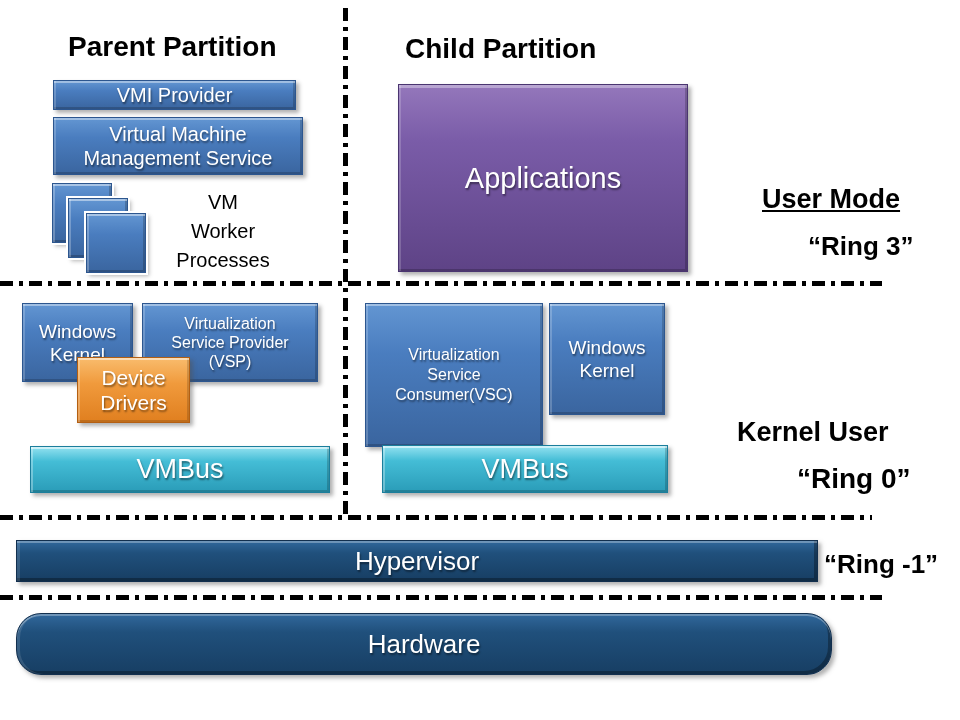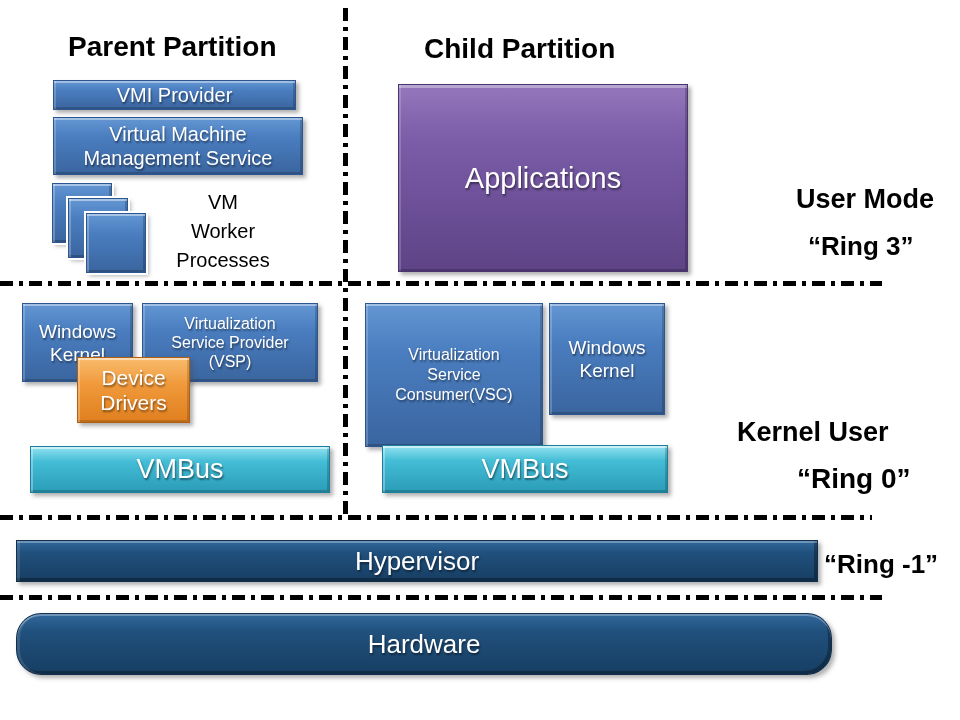--- a/index.html
+++ b/index.html
@@ -115,23 +115,23 @@
 <body>
 
 <div id="stage">
 
   <div class="vline" style="left:343px;top:8px;height:507px;"></div>
   <div class="hline" style="left:0;top:281px;width:882px;"></div>
   <div class="hline" style="left:0;top:515px;width:872px;"></div>
   <div class="hline" style="left:0;top:595px;width:882px;"></div>
 
   <div class="heading" style="left:68px;top:31px;">Parent Partition</div>
-  <div class="heading" style="left:424px;top:33px;">Child Partition</div>
+  <div class="heading" style="left:405px;top:33px;">Child Partition</div>
 
-  <div class="side-label" style="left:796px;top:184px;">User Mode</div>
+  <div class="side-label" style="left:762px;top:184px;text-decoration:underline;">User Mode</div>
   <div class="side-label" style="left:795px;top:231px;font-size:26px;margin-left:13px;">“Ring 3”</div>
   <div class="side-label" style="left:737px;top:417px;">Kernel User</div>
   <div class="side-label" style="left:797px;top:463px;font-size:28px;">“Ring 0”</div>
   <div class="side-label" style="left:824px;top:549px;font-size:26px;">“Ring -1”</div>
 
   <div class="box blue" id="vmi-provider">VMI Provider</div>
   <div class="box blue" id="vmms">Virtual Machine Management Service</div>
 
   <div>
     <div class="wsq" id="wsq1"></div>

